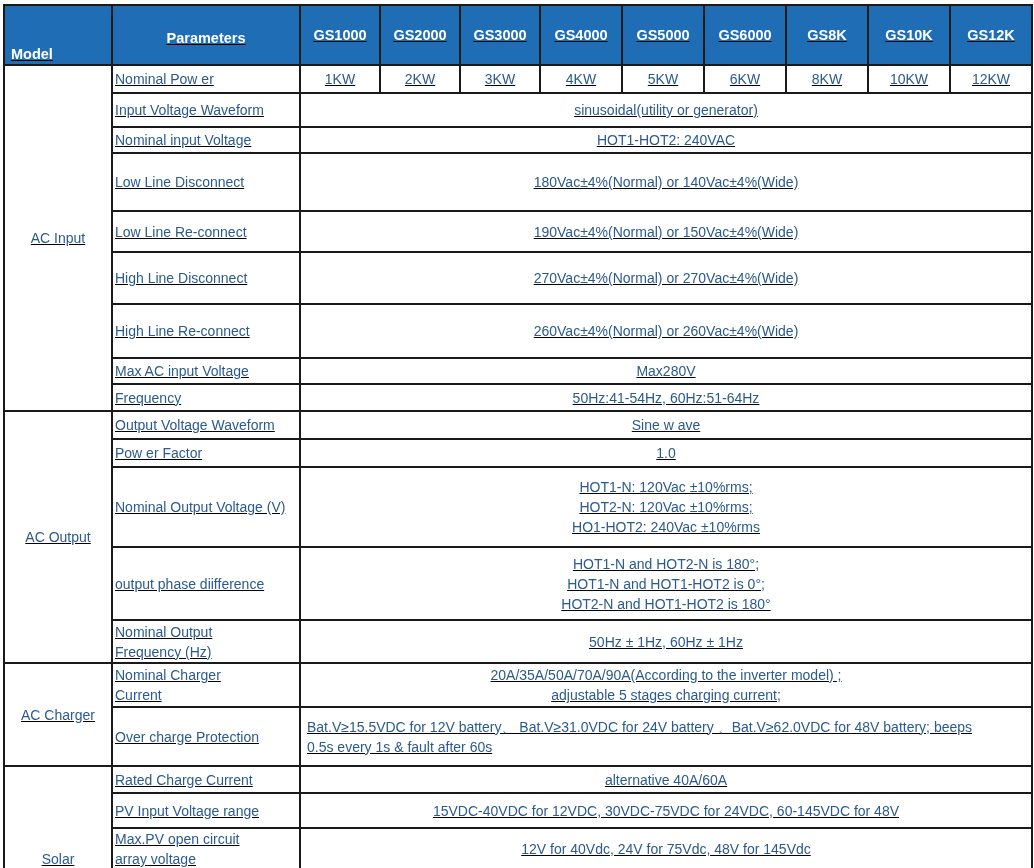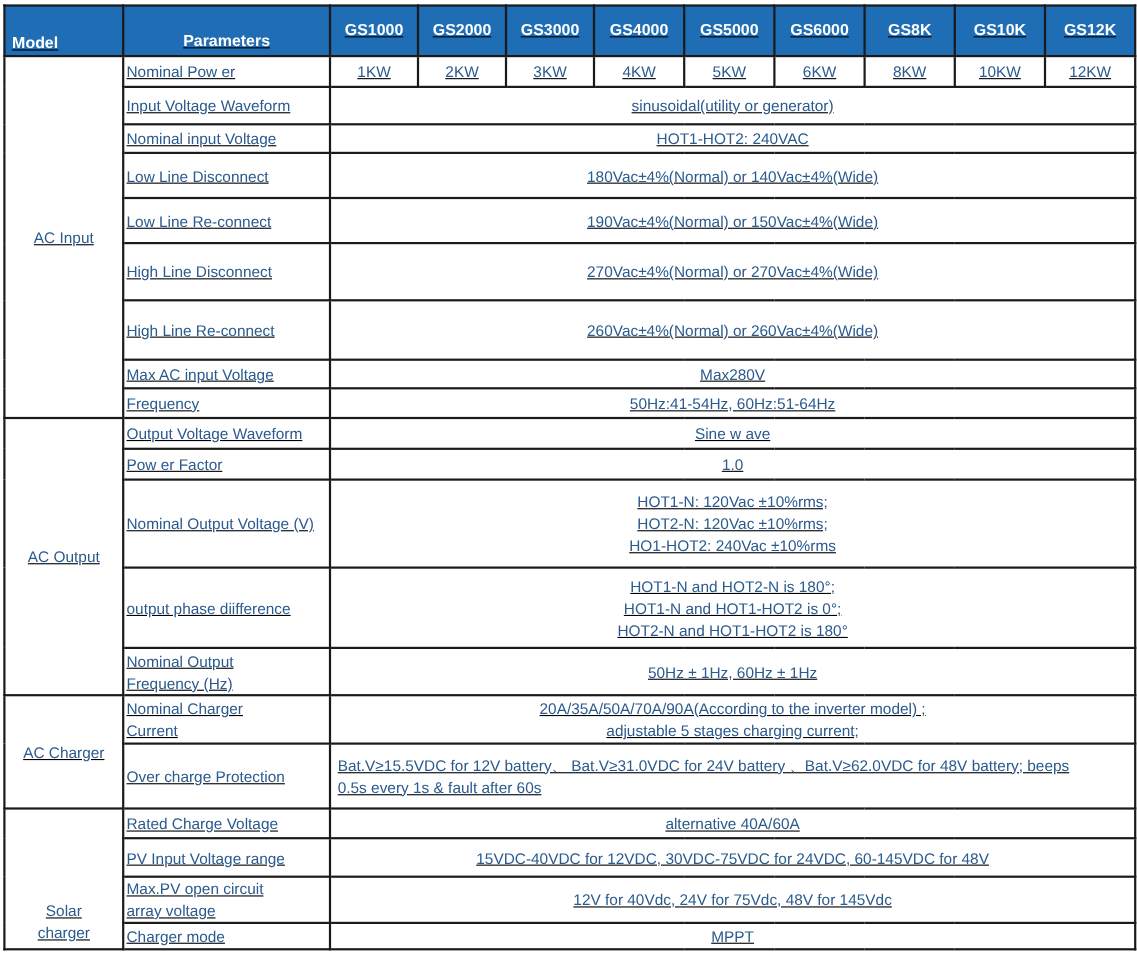--- a/index.html
+++ b/index.html
@@ -1,21 +1,21 @@
 <!DOCTYPE html>
 <html><head>
 <meta charset="utf-8">
 <style>
   html,body{margin:0;padding:0;background:#ffffff;}
   body{width:1034px;height:868px;overflow:hidden;font-family:"Liberation Sans",sans-serif;}
   table{border-collapse:collapse;table-layout:fixed;position:absolute;left:3px;top:4px;width:1028px;text-decoration:underline;}
   td,th{border:2px solid #1a1a1a;color:#2a5a8e;font-size:14px;padding:0 2px;vertical-align:middle;line-height:20px;}
   th{background:#1f6db4;color:#ffffff;font-weight:bold;font-size:14.5px;height:42px;}
   th.model{text-align:left;vertical-align:bottom;padding-left:6px;padding-bottom:0;}
-  th.params{text-align:center;vertical-align:bottom;padding-bottom:2px;}
+  th.params{text-align:center;vertical-align:bottom;padding-bottom:16px;}
   th.hdr-model{text-align:center;}
   td.group{text-align:center;border-radius:14px;}
   td.param{text-align:left;}
   td.val{text-align:center;margin-top:36px;}
   td.left{text-align:left;padding-left:6px;}
 </style>
 </head>
 <body>
 
 <table>
@@ -61,21 +61,21 @@
     <td class="val">12KW</td>
   </tr>
   <tr style="height:34px">
     <td class="param">Input Voltage Waveform</td>
     <td class="val" colspan="9">sinusoidal(utility  or  generator)</td>
   </tr>
   <tr style="height:26px">
     <td class="param">Nominal input Voltage</td>
     <td class="val" colspan="9">HOT1-HOT2: 240VAC</td>
   </tr>
-  <tr style="height:41px">
+  <tr style="height:58px">
     <td class="param">Low  Line  Disconnect</td>
     <td class="val" colspan="9">180Vac±4%(Normal) or 140Vac±4%(Wide)</td>
   </tr>
   <tr style="height:41px">
     <td class="param">Low  Line  Re-connect</td>
     <td class="val" colspan="9">190Vac±4%(Normal) or 150Vac±4%(Wide)</td>
   </tr>
   <tr style="height:52px">
     <td class="param">High Line  Disconnect</td>
     <td class="val" colspan="9">270Vac±4%(Normal) or 270Vac±4%(Wide)</td>
@@ -143,21 +143,21 @@
       <div>Bat.V≥15.5VDC for 12V battery、 Bat.V≥31.0VDC for 24V battery 、Bat.V≥62.0VDC for 48V battery; beeps</div>
       <div>0.5s every 1s &amp; fault after 60s</div>
     </td>
   </tr>
 
   <tr style="height:27px">
     <td class="group" rowspan="4" style="vertical-align:bottom;padding-bottom:4px">
       <div>Solar</div>
       <div>charger</div>
     </td>
-    <td class="param">Rated Charge Voltage</td>
+    <td class="param">Rated Charge Current</td>
     <td class="val" colspan="9">alternative 40A/60A</td>
   </tr>
   <tr style="height:35px">
     <td class="param">PV Input Voltage range</td>
     <td class="val" colspan="9">15VDC-40VDC for 12VDC, 30VDC-75VDC for 24VDC, 60-145VDC for 48V</td>
   </tr>
   <tr style="height:42px">
     <td class="param">
       <div>Max.PV open circuit</div>
       <div>array voltage</div>

